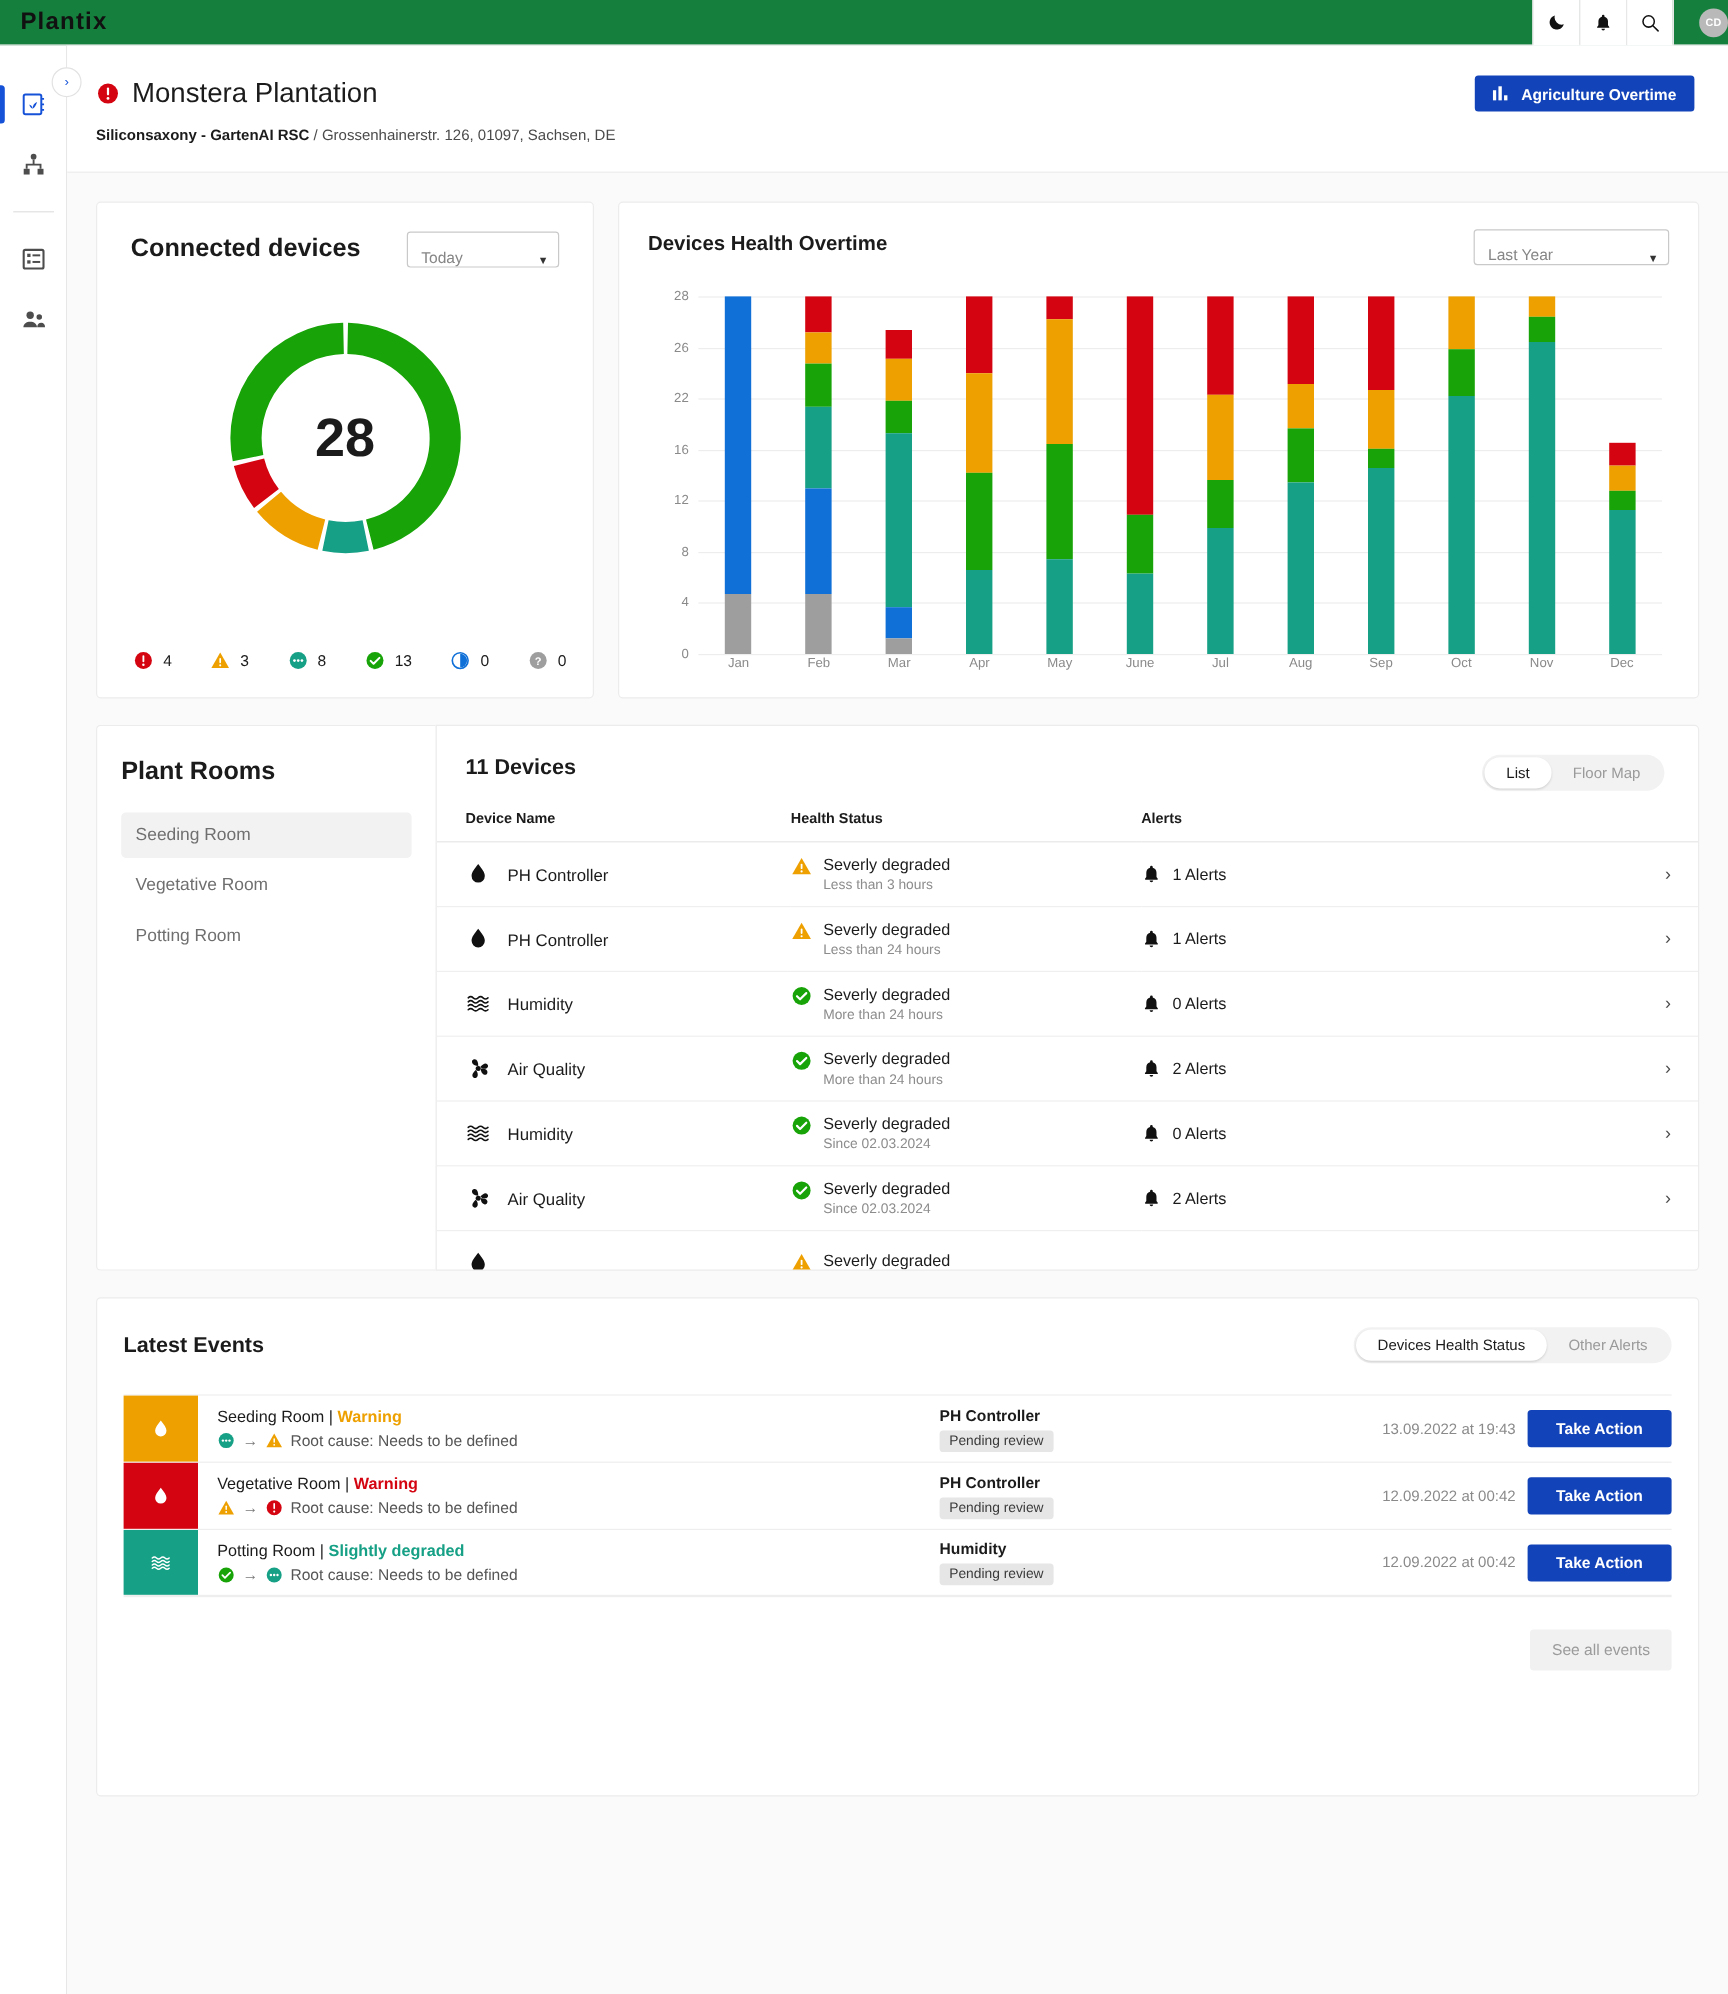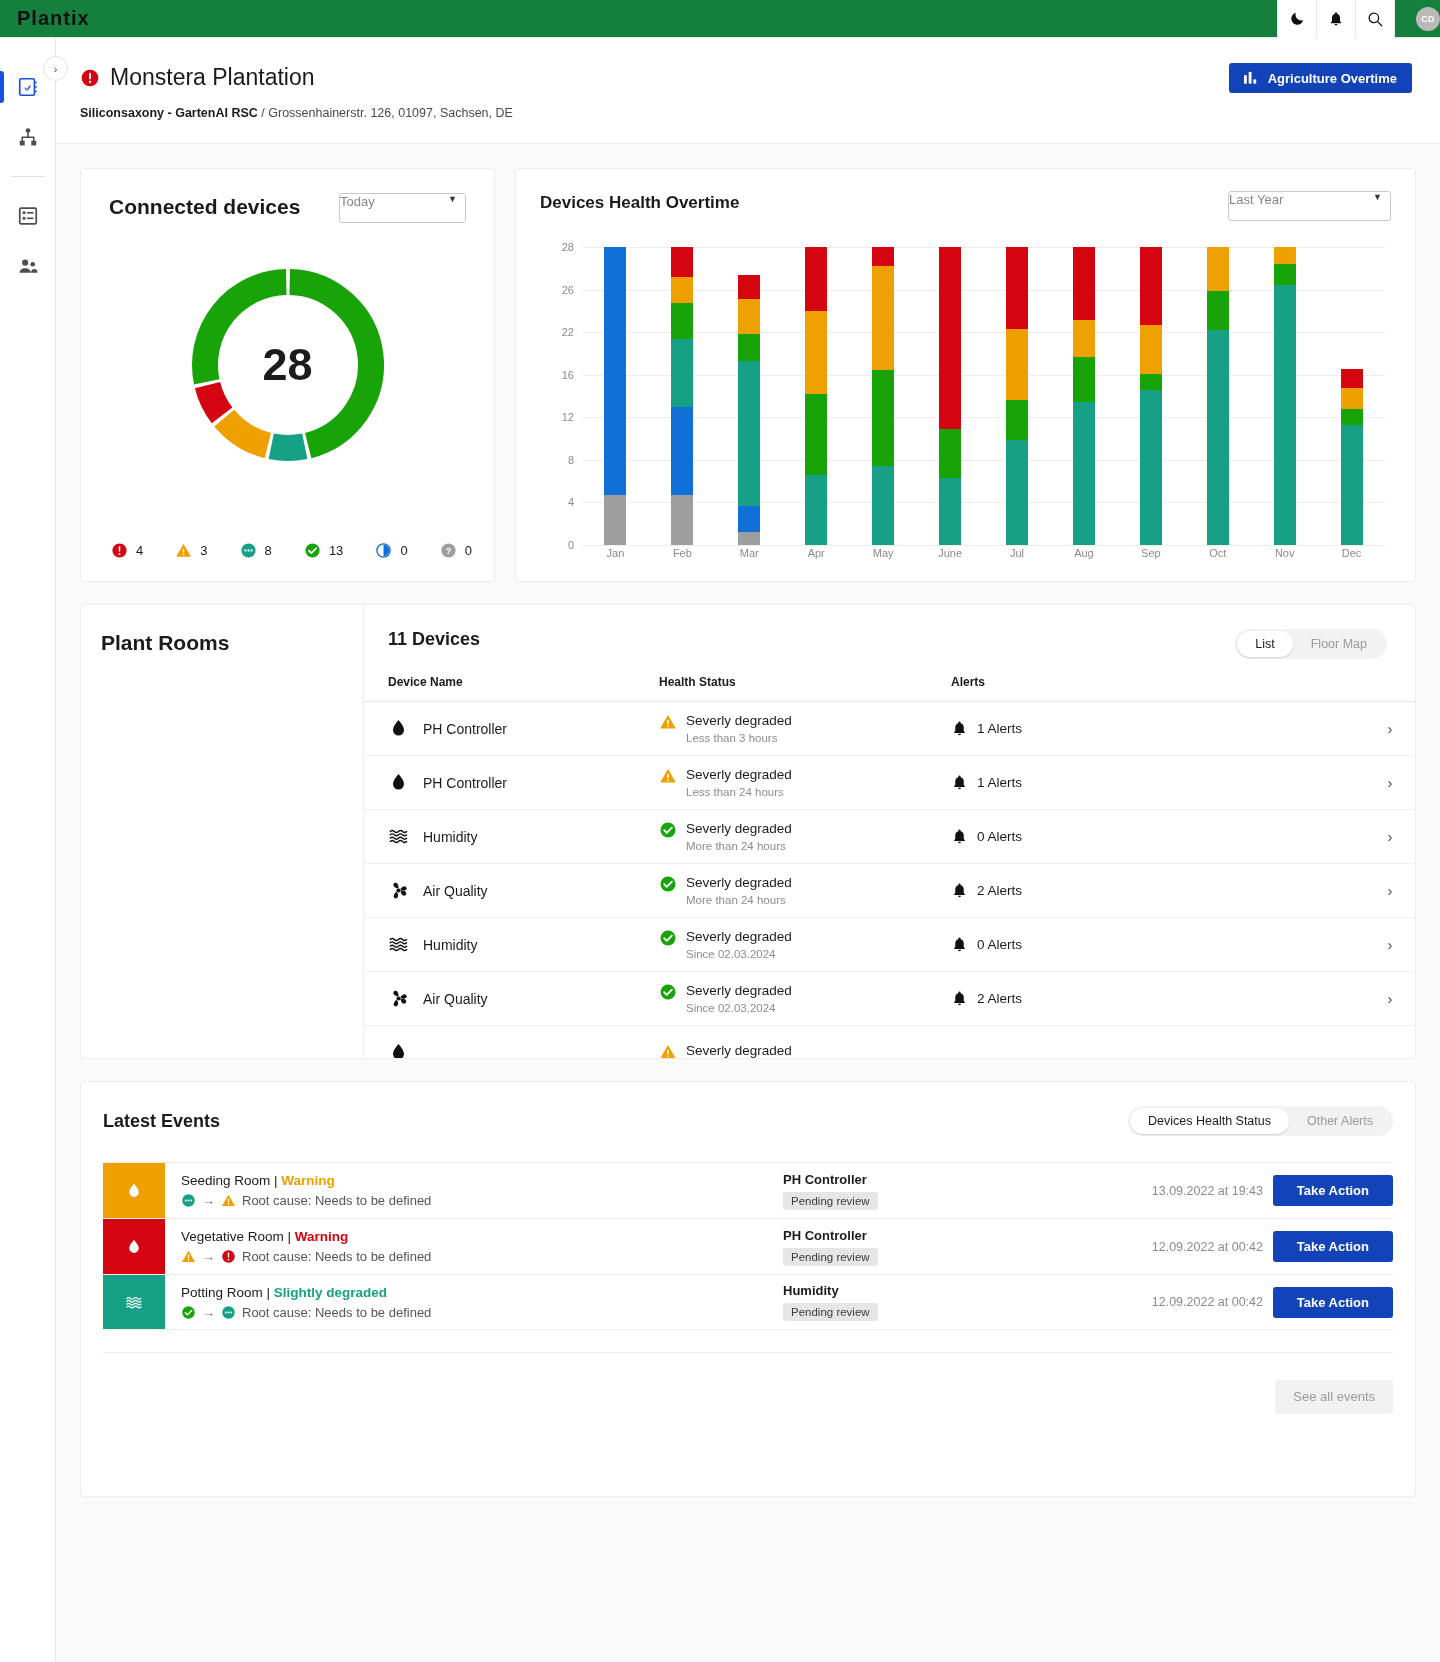--- a/index.html
+++ b/index.html
@@ -84,21 +84,21 @@
   
   .row1 { display: flex; gap: 20px; }
   .card-devices { width: 415px; height: 414px; position: relative; padding: 26px 28px; }
   .card-health { flex: 1; height: 414px; position: relative; padding: 24px 24px 10px 24px; }
 
   .card-h { font-size: 17px; font-weight: bold; color: #1b1b1b; }
   .card-devices .card-h { font-size: 21px; }
 
   .select {
     border: 1px solid #c9c9c9; border-radius: 3px; height: 30px;
-    display: flex; align-items: flex-start; padding: 0 8px 0 0;
+    display: flex; align-items: flex-end; padding: 0 8px 0 11px;
     font-size: 13px; color: #868686; background: #fff; cursor: pointer;
     font-family: "Liberation Sans", sans-serif;
   }
   .select .cav { margin-left: auto; padding-left: 20px; color: #333; font-size: 9px; }
   .sel-today { position: absolute; right: 28px; top: 24px; width: 127px; }
   .sel-year  { position: absolute; right: 24px; top: 22px; width: 163px; }
 
   
   .donut-wrap { position: absolute; left: 0; right: 0; top: 98px; display: flex; justify-content: center; }
   .donut { width: 196px; height: 196px; position: relative; }
@@ -183,21 +183,21 @@
     margin-top: 5px; background: #e6e6e6; color: #3b3b3b; font-size: 11.5px;
     padding: 3px 8px; border-radius: 3px; align-self: flex-start;
   }
   .ev-time { width: 190px; display: flex; align-items: center; justify-content: flex-end; font-size: 12.5px; color: #8a8a8a; }
   .ev-act { width: 130px; display: flex; align-items: center; justify-content: flex-end; }
   .take-action {
     background: #1343b8; color: #fff; border: none; border-radius: 3px;
     height: 31px; padding: 0 24px; font-size: 13px; font-weight: bold; cursor: pointer;
     font-family: "Liberation Sans", sans-serif;
   }
-  .ev-foot { border-top: 1px solid #eeeeee; margin-top: 22px; height: 88px; display: flex; align-items: center; justify-content: flex-end; }
+  .ev-foot { border-top: 1px solid #eeeeee; height: 88px; display: flex; align-items: center; justify-content: flex-end; }
   .see-all {
     background: #f1f1f1; color: #9b9b9b; border: none; border-radius: 3px;
     height: 34px; padding: 0 18px; font-size: 13px; cursor: pointer;
     font-family: "Liberation Sans", sans-serif;
   }
   .arrow-g { color: #7a7a7a; }
 </style>
 </head>
 <body>
 
@@ -517,20 +517,31 @@
               <div class="xlab">Dec</div>
             </div>
         </div>
       </div>
     </div>
 
     <div class="row2">
 
       <div class="card-rooms">
         <div class="rooms-h">Plant Rooms</div>
+        <div id="rooms">
+            <div class="room sel">
+       <span>Seeding Room</span>
+     </div>
+            <div class="room ">
+       <span>Vegetative Room</span>
+     </div>
+            <div class="room ">
+       <span>Potting Room</span>
+     </div>
+          </div>
       </div>
 
       <div class="card-list">
         <div class="list-head">
           <div class="list-title">11 Devices</div>
           <div class="seg-toggle" id="viewtoggle">
               <div class="seg-btn on">List</div>
               <div class="seg-btn ">Floor Map</div>
             </div>
         </div>

